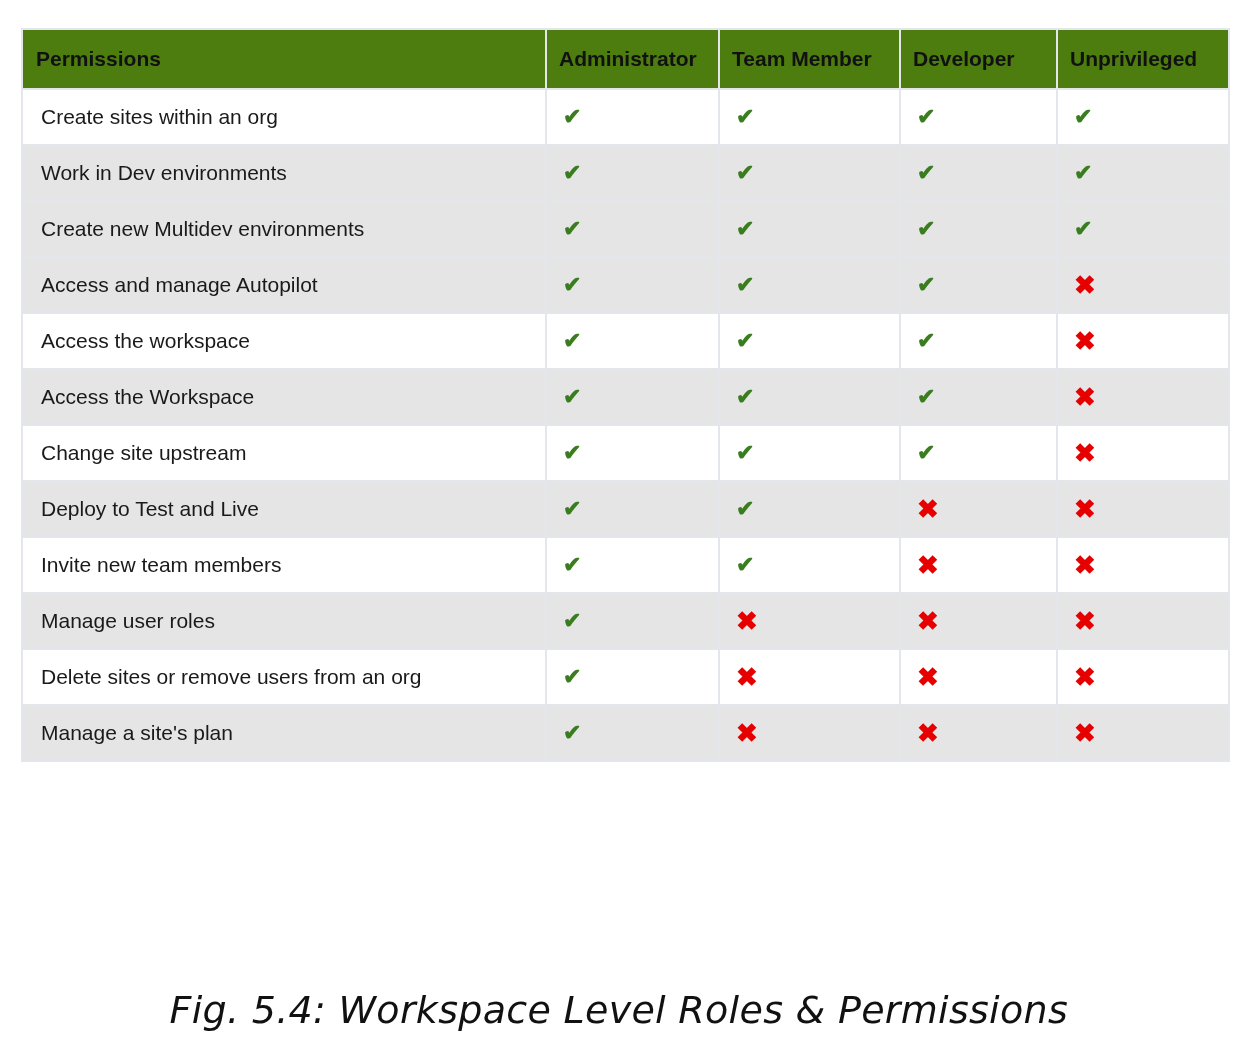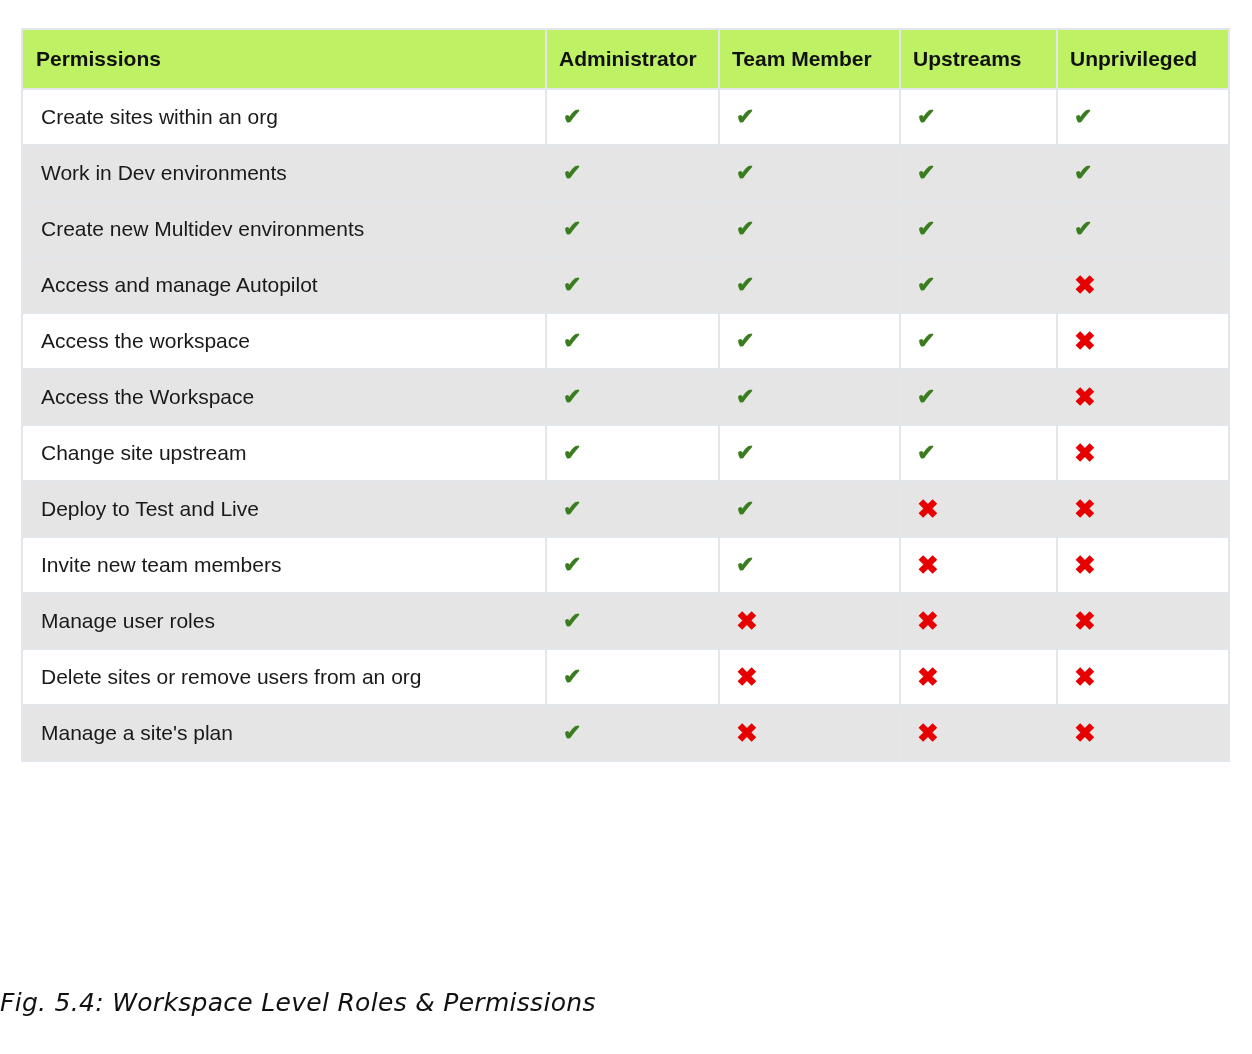--- a/index.html
+++ b/index.html
@@ -1,48 +1,48 @@
 <!DOCTYPE html>
 <html><head>
 <meta charset="utf-8">
 <style>
   html, body { margin:0; padding:0; background:#ffffff; }
   body { width:1252px; height:1054px; position:relative; font-family:"Liberation Sans", sans-serif; color:#1a1a1a; }
   .table-wrap { position:absolute; left:21px; top:28px; width:1207px; }
   table { border-collapse:collapse; width:1207px; table-layout:fixed; }
   th, td { border:2px solid #e3e6ea; text-align:left; vertical-align:middle; }
-  th { background:#bef264; height:58px; font-weight:bold; font-size:21px; padding:0 12px; color:#111; }
+  th { background:#4d7c0f; height:58px; font-weight:bold; font-size:21px; padding:0 12px; color:#111; }
   th.perm { padding-left:13px; }
   td { height:54px; font-size:21px; padding:0 18px; }
   tr.odd td { background:#ffffff; }
   tr.even td { background:#e5e5e5; }
   td.perm-cell { }
   td.mark { padding-left:16px; }
   .check { color:#3a7d1f; font-size:22px; font-weight:bold; }
   .cross { color:#e60000; font-size:26px; font-weight:bold; line-height:1; }
-  .caption { position:absolute; left:0; width:1068px; top:988px; text-align:left; font-family:"DejaVu Sans", sans-serif; font-style:italic; font-size:25px; color:#111; letter-spacing:0.3px; }
+  .caption { position:absolute; left:0; width:1068px; top:988px; text-align:right; font-family:"DejaVu Sans", sans-serif; font-style:italic; font-size:38px; color:#111; letter-spacing:0.3px; }
 </style>
 </head>
 <body>
 
 <div class="table-wrap">
   <table>
     <colgroup>
       <col style="width:524px">
       <col style="width:173px">
       <col style="width:181px">
       <col style="width:157px">
       <col style="width:172px">
     </colgroup>
     <thead>
       <tr>
         <th class="perm">Permissions</th>
         <th>Administrator</th>
         <th>Team Member</th>
-        <th>Upstreams</th>
+        <th>Developer</th>
         <th>Unprivileged</th>
       </tr>
     </thead>
     <tbody id="tbody">
         <tr class="odd">
           <td class="perm-cell">Create sites within an org</td>
           <td class="mark"><span class="check">✔</span></td>
           <td class="mark"><span class="check">✔</span></td>
           <td class="mark"><span class="check">✔</span></td>
           <td class="mark"><span class="check">✔</span></td>

